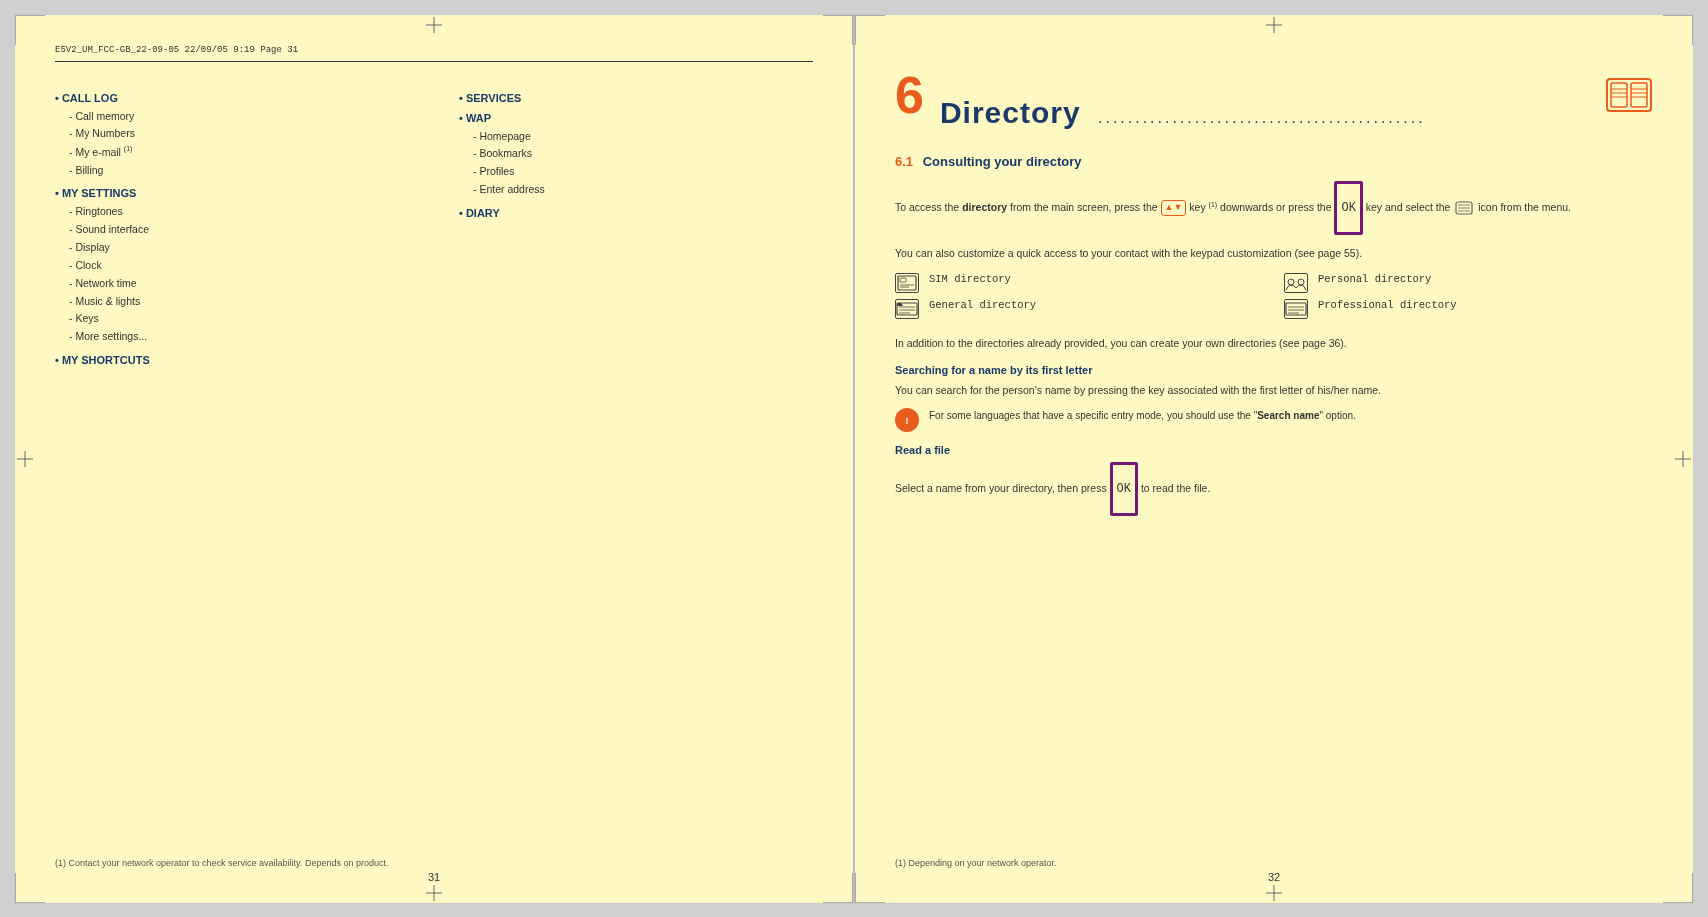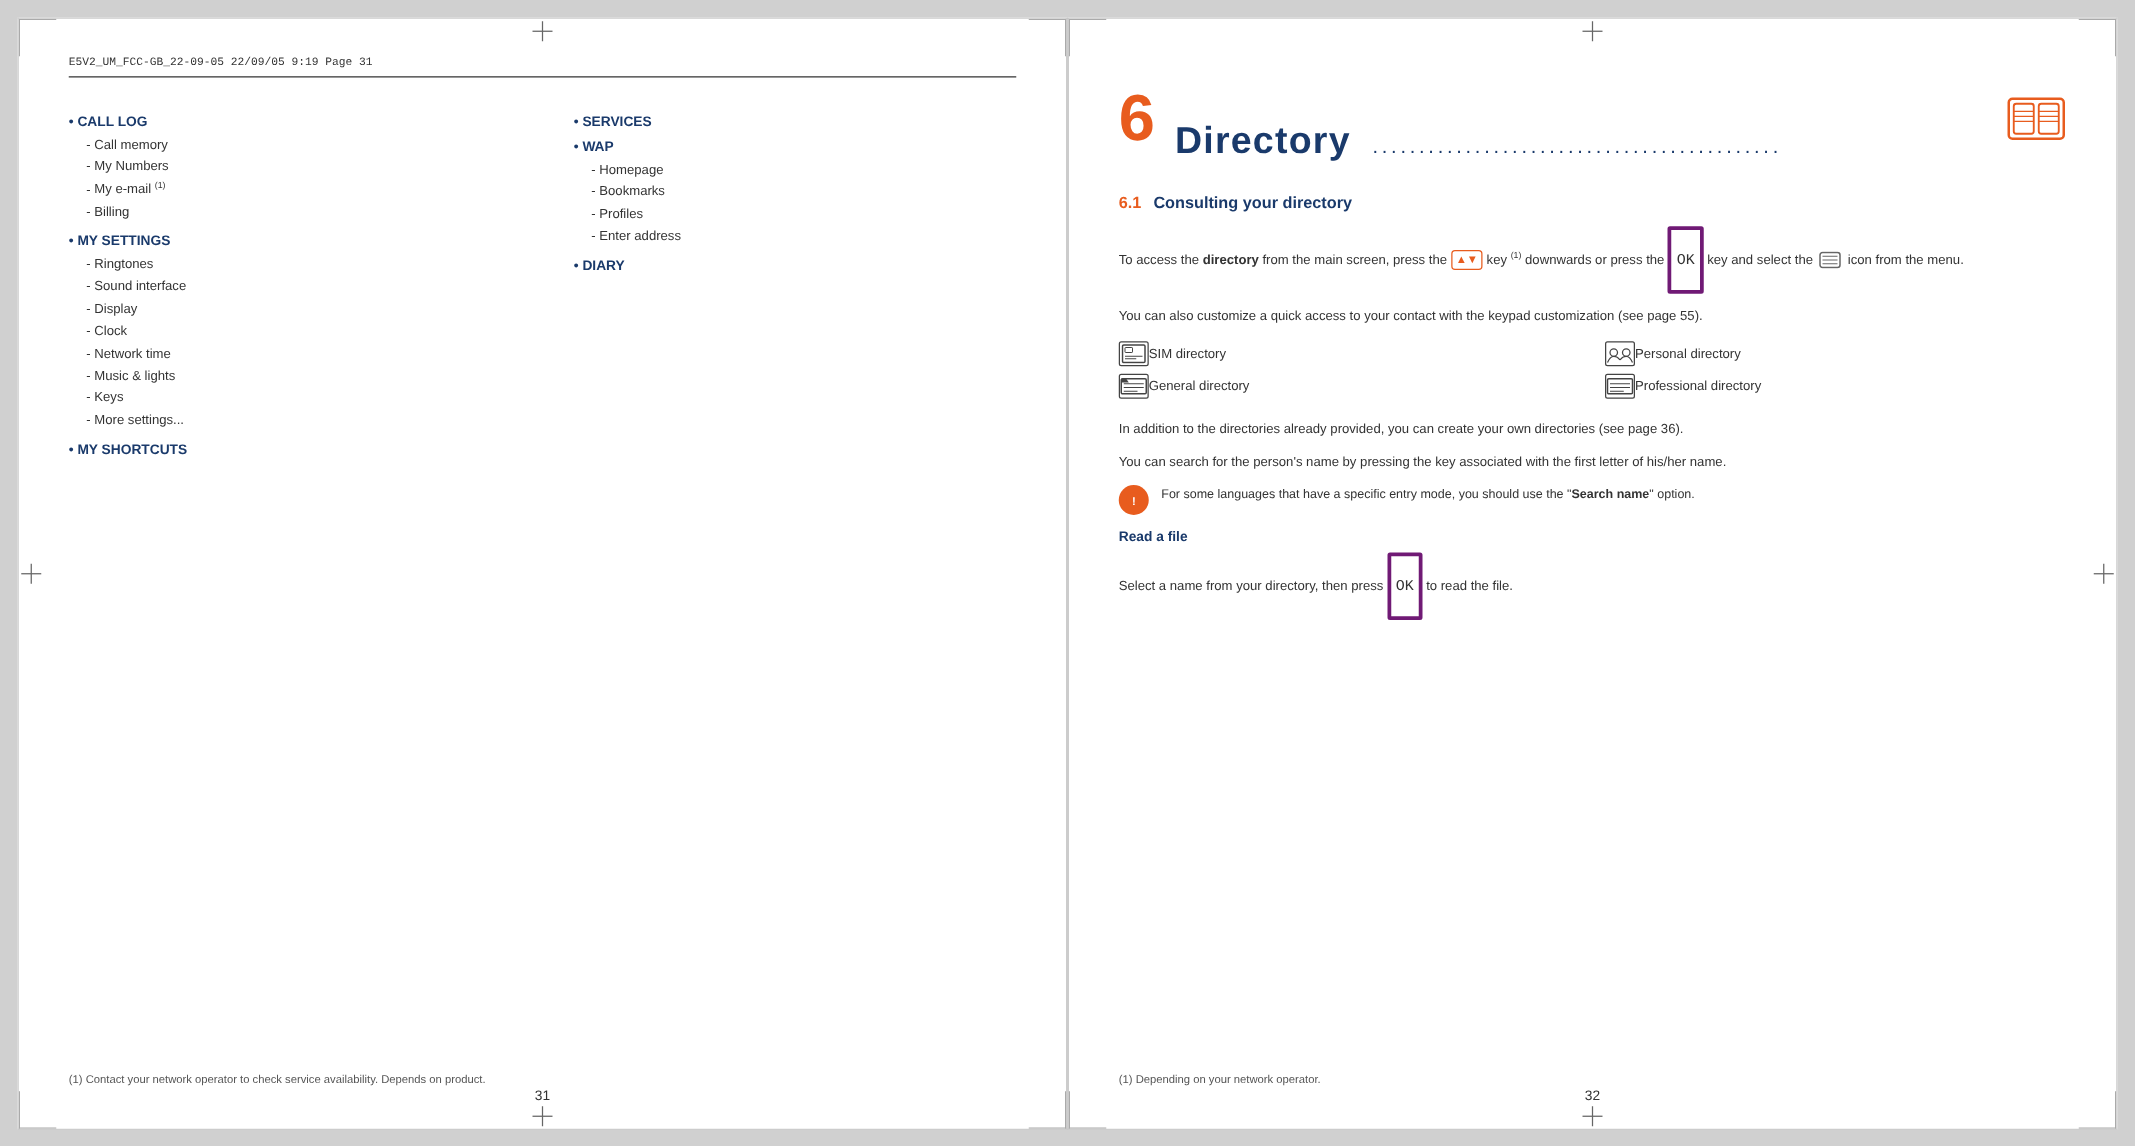--- a/index.html
+++ b/index.html
@@ -8,21 +8,21 @@
       display: flex;
       justify-content: center;
       align-items: center;
       min-height: 100vh;
       font-family: Arial, Helvetica, sans-serif;
     }
     .book-spread {
       display: flex;
       width: 1680px;
       height: 890px;
-      background: #ffffff;
+      background: #fef9c3;
       position: relative;
     }
     .page {
       flex: 1;
       padding: 30px 40px 30px 40px;
       position: relative;
       overflow: hidden;
       border: 1px solid #ccc;
     }
     .page-left {
@@ -189,23 +189,24 @@
       vertical-align: middle;
     }
     .directories-grid {
       display: grid;
       grid-template-columns: 1fr 1fr;
       gap: 6px 20px;
       margin: 12px 0 16px 0;
     }
     .dir-item {
       display: flex;
-      align-items: center;
+      gap: 10px;
       font-size: 10.5px;
       color: #333;
+      font-family: Liberation Mono, monospace;
     }
     .dir-icon {
       width: 24px;
       height: 20px;
       border: 1.5px solid #444;
       border-radius: 2px;
       display: flex;
       align-items: center;
       justify-content: center;
       flex-shrink: 0;
@@ -442,20 +443,23 @@
               <line x1="3" y1="9" x2="19" y2="9" stroke="#444" stroke-width="0.8"></line>
               <line x1="3" y1="12" x2="14" y2="12" stroke="#444" stroke-width="0.8"></line>
             </svg>
           </div>
           <span>Professional directory</span>
         </div>
       </div>
 
       <p class="body-text">In addition to the directories already provided, you can create your own directories (see page 36).</p>
 
+      <div class="subsection-title">
+        <span>Searching for a name by its first letter</span>
+      </div>
       <p class="body-text">You can search for the person's name by pressing the key associated with the first letter of his/her name.</p>
 
       <div class="note-box">
         <div class="note-icon">
           <svg width="14" height="14" viewBox="0 0 14 14">
             <circle cx="7" cy="7" r="6" fill="#e85c1e"></circle>
             <text x="7" y="11" text-anchor="middle" fill="white" font-size="9" font-weight="bold">!</text>
           </svg>
         </div>
         <div class="note-text">

